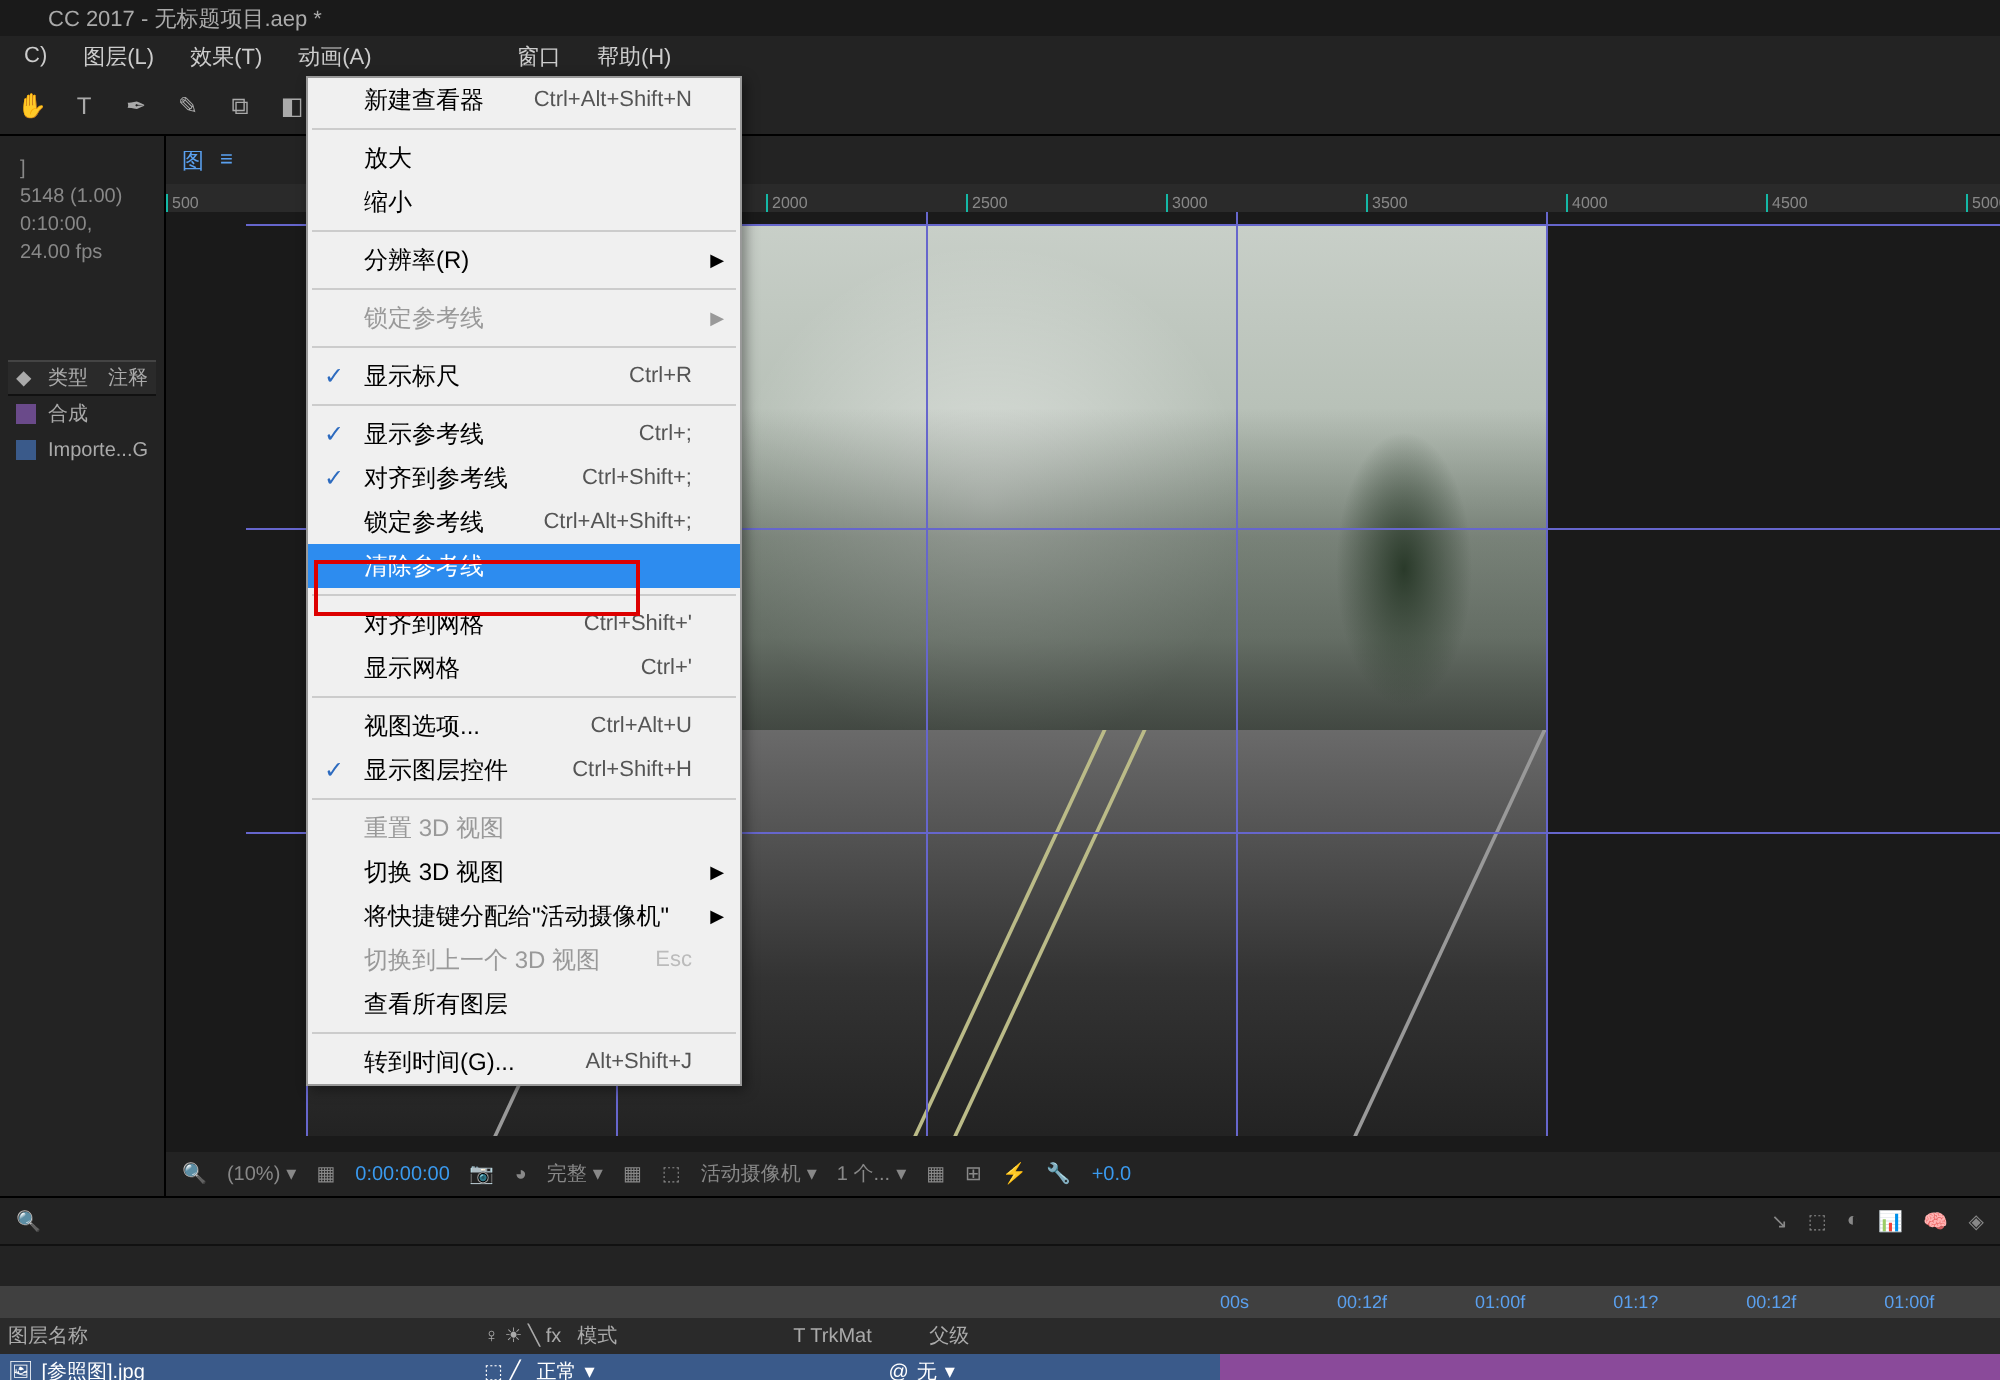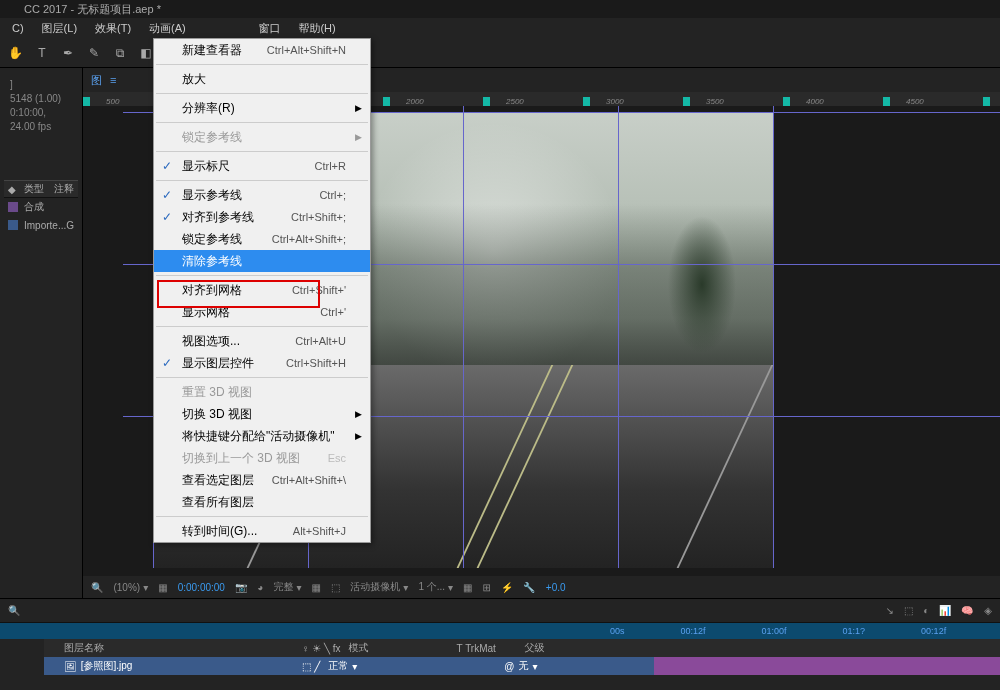--- a/index.html
+++ b/index.html
@@ -19,40 +19,40 @@
 .proj-info { color: #888; font-size: 10px; line-height: 1.4; padding: 6px; }
 .proj-row { display: flex; align-items: center; height: 18px; padding: 0 4px; color: #aaa; font-size: 10px; gap: 6px; }
 .proj-row.hdr { background: #2a2a2a; border-top: 1px solid #444; border-bottom: 1px solid #111; margin-top: 40px; }
 .proj-row .ic { width: 10px; height: 10px; display: inline-block; }
 .ic.comp { background: #6a4a8a; }
 .ic.img { background: #3a5a8a; }
 
 .viewer { flex: 1; background: #1a1a1a; position: relative; }
 .viewer-tabs { height: 24px; background: #232323; display: flex; align-items: center; padding: 0 8px; gap: 8px; font-size: 11px; color: #5aa0ef; }
 .viewer-ruler { height: 14px; background: #2a2a2a; display: flex; font-size: 8px; color: #888; align-items: flex-end; overflow: hidden; }
-.viewer-ruler .tick { flex: 0 0 100px; border-left: 7px solid #14b8a6; padding-left: 16px; font-style: italic; }
+.viewer-ruler .tick { flex: 0 0 100px; border-left: 1px solid #14b8a6; padding-left: 2px; }
 .viewer-canvas { position: absolute; left: 40px; top: 38px; right: 20px; bottom: 30px; overflow: hidden; }
 .comp-image { position: absolute; left: 30px; top: 6px; width: 620px; height: 460px; background: linear-gradient(180deg, #c8cfc8 0%, #b0bab0 30%, #a8b0a8 45%, #787878 55%, #606060 60%, #383838 100%); }
 .comp-image::before { content:""; position:absolute; left:0; right:0; top:0; height:55%; background: radial-gradient(circle at 55% 55%, rgba(255,255,255,.5), transparent 35%); }
 .road { position:absolute; left:0; right:0; bottom:0; height:45%; background: linear-gradient(180deg, #6a6a6a, #333 60%, #222); overflow:hidden; }
 .road::before { content:""; position:absolute; left:50%; top:0; width:2px; height:100%; background:#bb8; transform:translateX(60px) skewX(-25deg); box-shadow: -20px 0 #bb8, -230px 0 #999, 200px 0 #999; }
 .trees { position:absolute; left:0; right:0; top:20%; height:35%; background: linear-gradient(180deg, transparent 0%, rgba(40,50,40,.4) 40%, rgba(30,40,30,.6) 100%); }
 .trees::before, .trees::after { content:""; position:absolute; bottom:0; width:80px; height:100%; background: radial-gradient(ellipse at center, #2a3a2a 0%, transparent 60%); }
 .trees::before { left:5%; } .trees::after { right:5%; }
 .guide-v { position:absolute; top:0; bottom:0; width:1px; background:#6666cc; }
 .guide-h { position:absolute; left:0; right:0; height:1px; background:#6666cc; }
 .viewer-footer { position: absolute; bottom: 0; left: 0; right: 0; height: 22px; background: #232323; display: flex; align-items: center; padding: 0 8px; gap: 10px; font-size: 10px; color: #888; }
 .vf-item { display: flex; align-items: center; gap: 3px; }
 .vf-blue { color: #3a9aef; }
 
 .timeline { height: 92px; background: #232323; border-top: 1px solid #000; }
 .tl-header { height: 24px; display: flex; align-items: center; padding: 0 8px; gap: 10px; font-size: 10px; color: #888; border-bottom: 1px solid #111; }
-.tl-ruler { display: flex; height: 16px; background: #0c4a6e; font-size: 9px; color: #5aa0ef; align-items: center; padding-left: 610px; gap: 56px; overflow: hidden; }
+.tl-ruler { display: flex; height: 16px; background: #404040; font-size: 9px; color: #5aa0ef; align-items: center; padding-left: 610px; gap: 44px; overflow: hidden; margin-top: 20px; }
 .tl-layers { display: flex; flex-direction: column; }
-.tl-row { height: 18px; display: flex; align-items: center; padding: 0 20px; gap: 8px; font-size: 10px; color: #aaa; margin-left: 44px; }
+.tl-row { height: 18px; display: flex; align-items: center; padding: 0 4px; gap: 8px; font-size: 10px; color: #aaa; }
 .tl-row.hdr { background: #2a2a2a; }
 .tl-row.sel { background: linear-gradient(90deg, #3a5a8a 0%, #3a5a8a 610px, #8a4a9a 610px, #8a4a9a 100%); color: #fff; }
 .tl-cell { display: flex; align-items: center; gap: 4px; }
 .tl-cell.name { width: 230px; }
 .tl-cell.mode { width: 100px; }
 .tl-cell.trk { width: 60px; }
 .tl-cell.parent { width: 100px; }
 
 .dropdown-menu { position: absolute; left: 153px; top: 38px; width: 218px; background: #f0f0f0; color: #000; border: 1px solid #999; box-shadow: 2px 2px 6px rgba(0,0,0,.4); z-index: 100; font-size: 12px; }
 .dm-item { display: flex; align-items: center; height: 22px; padding: 0 24px 0 28px; position: relative; }
@@ -212,20 +212,23 @@
 
 <div class="dropdown-menu" id="view-menu">
     <div class="dm-item">
       <span>新建查看器</span>
       <span class="shortcut">Ctrl+Alt+Shift+N</span>
     </div>
     <div class="dm-sep"></div>
     <div class="dm-item">
       <span>放大</span>
     </div>
+    <div class="dm-item">
+      <span>缩小</span>
+    </div>
     <div class="dm-sep"></div>
     <div class="dm-item">
       <span>分辨率(R)</span>
       <span class="arrow">▶</span>
     </div>
     <div class="dm-sep"></div>
     <div class="dm-item disabled">
       <span>锁定参考线</span>
       <span class="arrow">▶</span>
     </div>
@@ -282,24 +285,20 @@
     </div>
     <div class="dm-item">
       <span>将快捷键分配给"活动摄像机"</span>
       <span class="arrow">▶</span>
     </div>
     <div class="dm-item disabled">
       <span>切换到上一个 3D 视图</span>
       <span class="shortcut">Esc</span>
     </div>
     <div class="dm-item">
-      <span>查看选定图层</span>
-      <span class="shortcut">Ctrl+Alt+Shift+\</span>
-    </div>
-    <div class="dm-item">
       <span>查看所有图层</span>
     </div>
     <div class="dm-sep"></div>
     <div class="dm-item">
       <span>转到时间(G)...</span>
       <span class="shortcut">Alt+Shift+J</span>
     </div>
   </div>
 <div class="highlight-box"></div>
 

